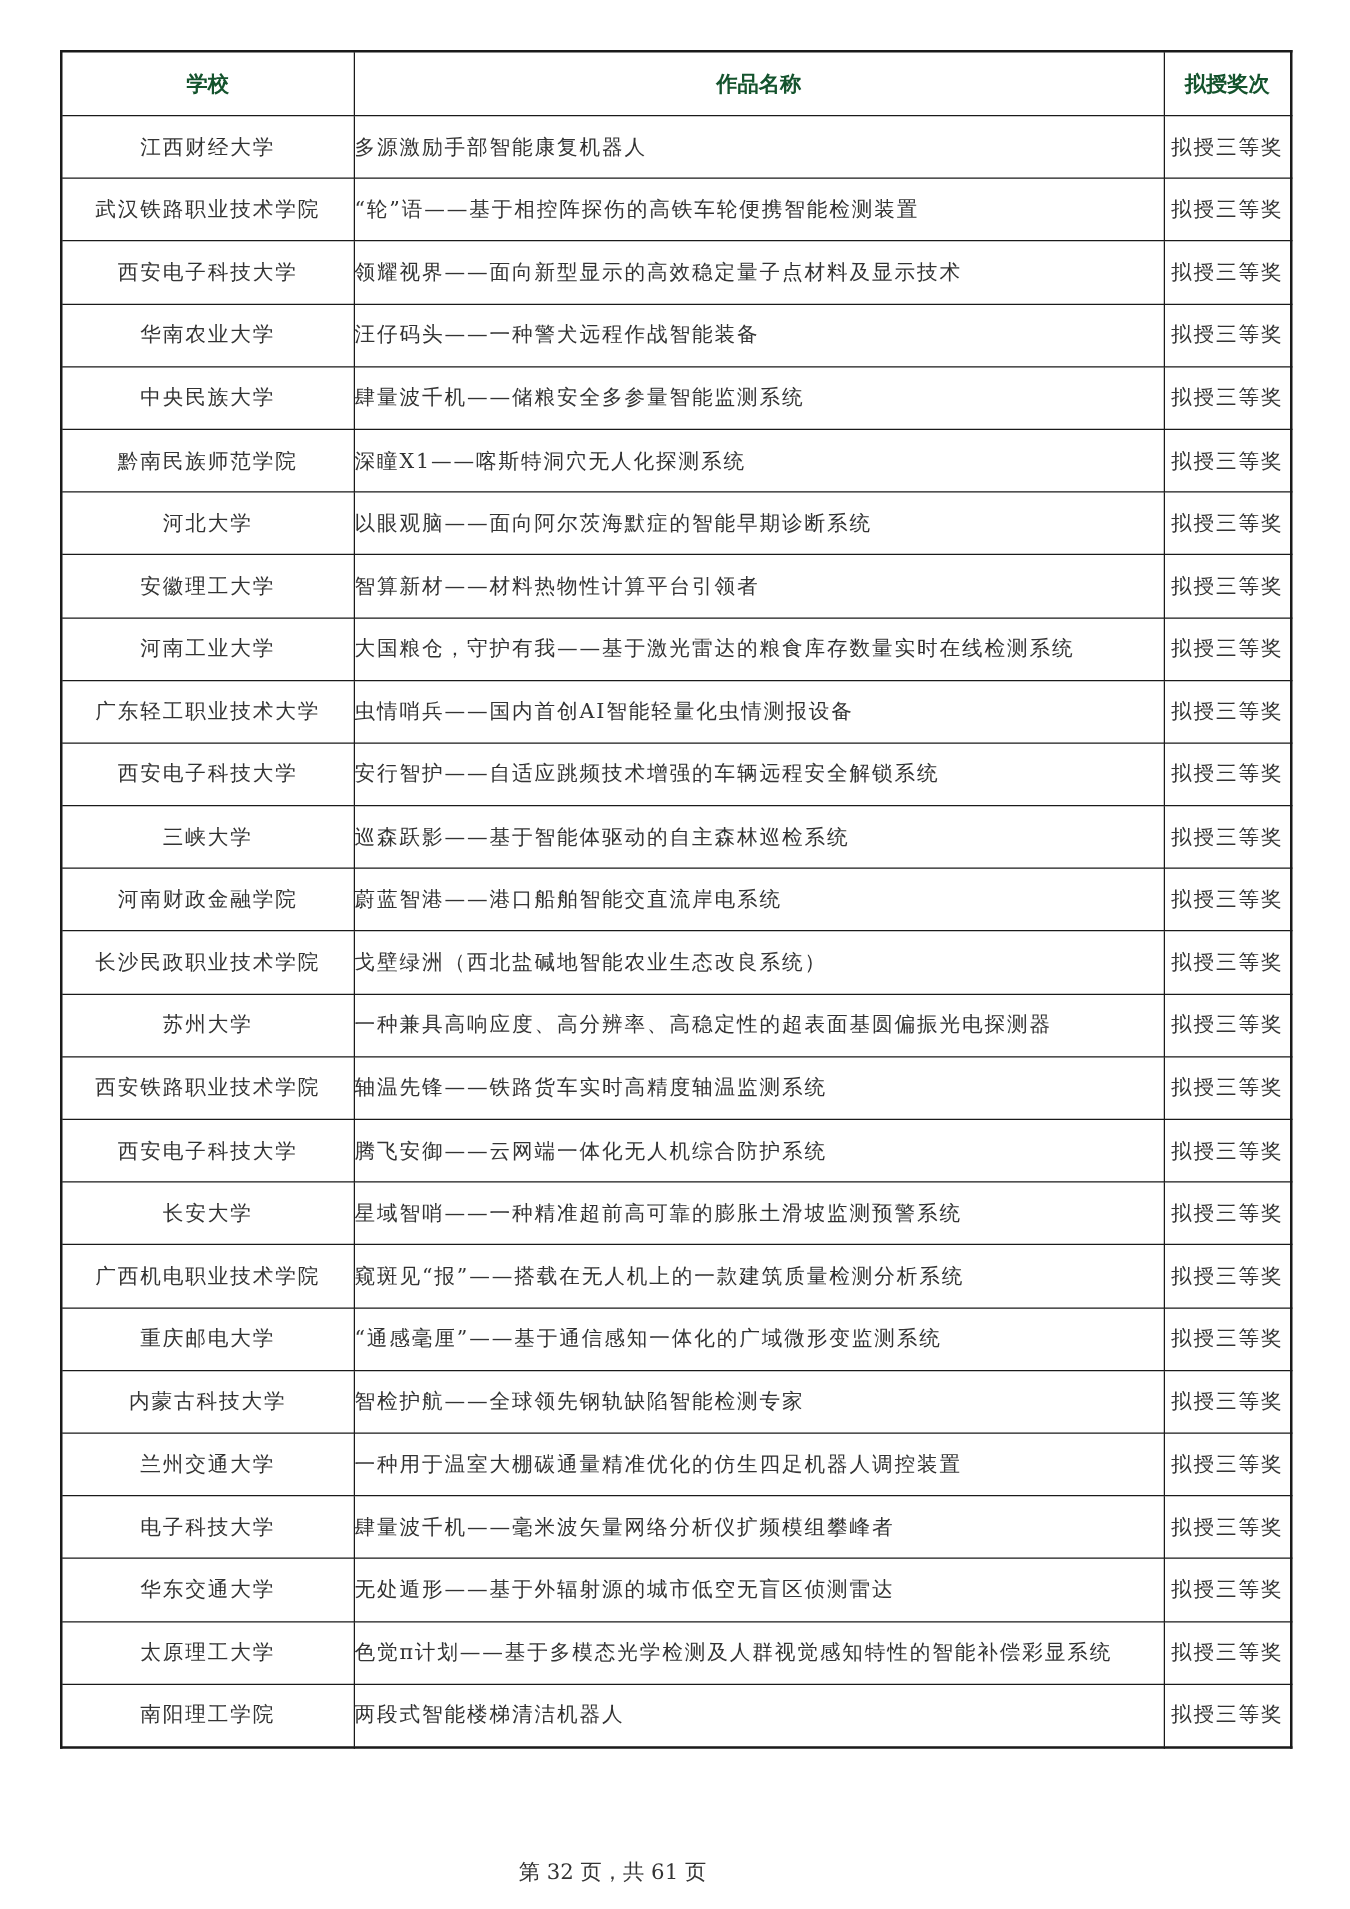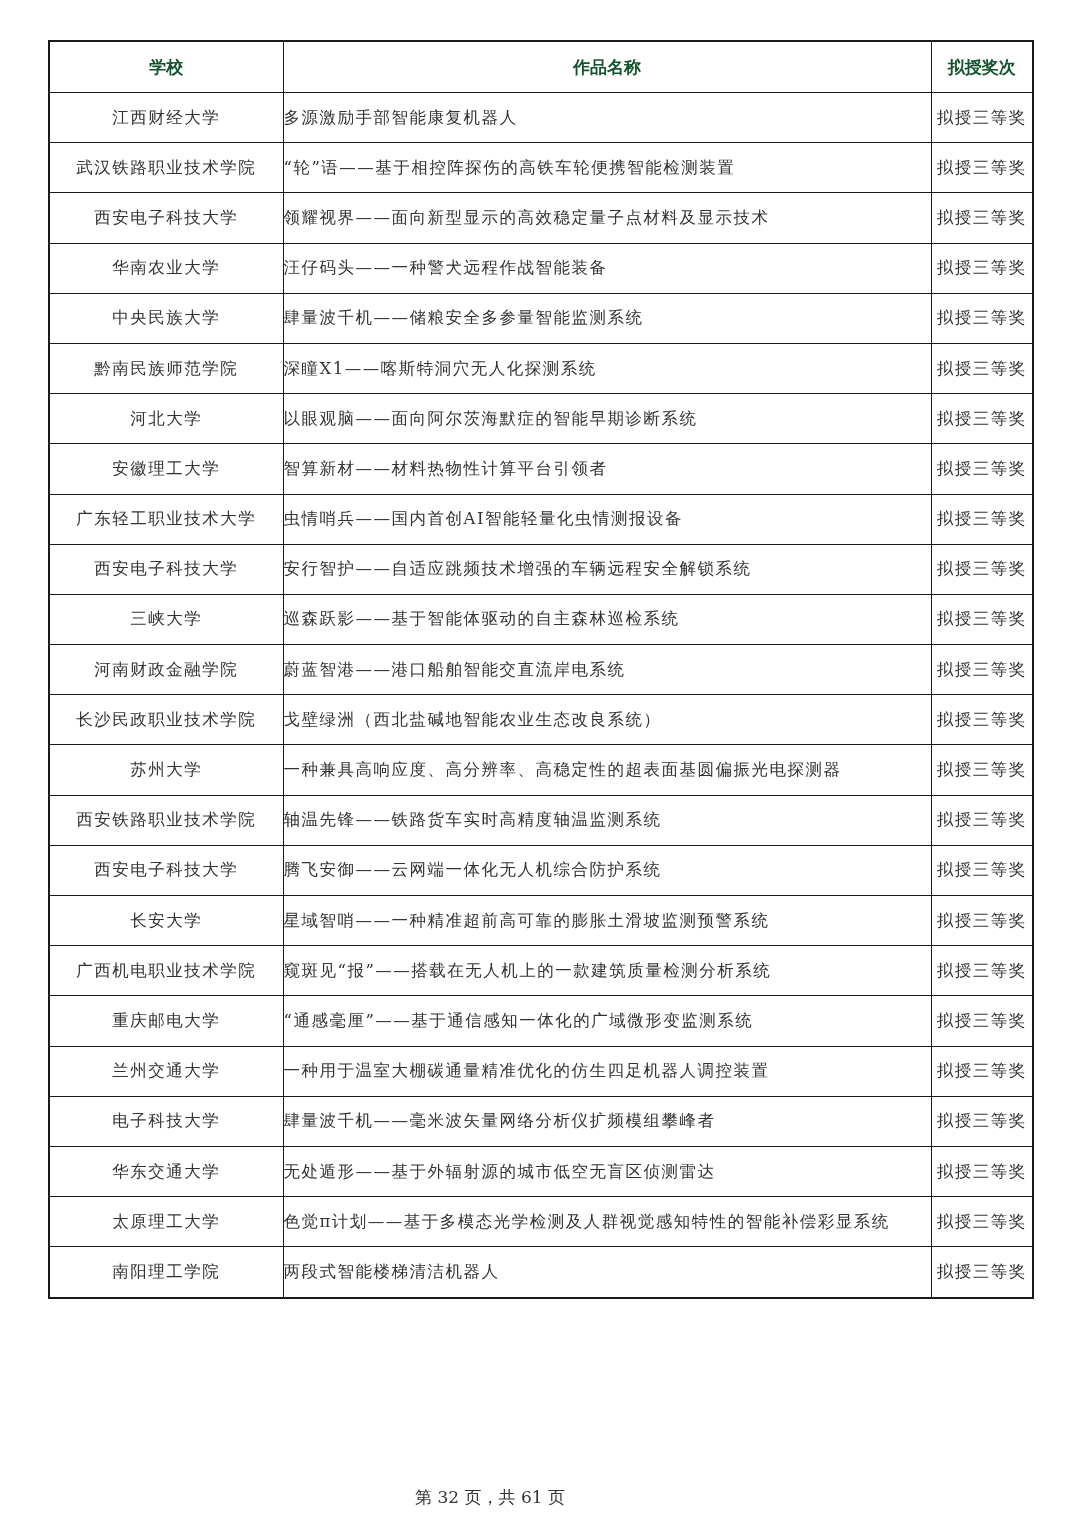--- a/index.html
+++ b/index.html
@@ -82,20 +82,25 @@
           <td class="school">河北大学</td>
           <td class="work">以眼观脑——面向阿尔茨海默症的智能早期诊断系统</td>
           <td class="award">拟授三等奖</td>
         </tr>
         <tr>
           <td class="school">安徽理工大学</td>
           <td class="work">智算新材——材料热物性计算平台引领者</td>
           <td class="award">拟授三等奖</td>
         </tr>
         <tr>
+          <td class="school">河南工业大学</td>
+          <td class="work">大国粮仓，守护有我——基于激光雷达的粮食库存数量实时在线检测系统</td>
+          <td class="award">拟授三等奖</td>
+        </tr>
+        <tr>
           <td class="school">广东轻工职业技术大学</td>
           <td class="work">虫情哨兵——国内首创AI智能轻量化虫情测报设备</td>
           <td class="award">拟授三等奖</td>
         </tr>
         <tr>
           <td class="school">西安电子科技大学</td>
           <td class="work">安行智护——自适应跳频技术增强的车辆远程安全解锁系统</td>
           <td class="award">拟授三等奖</td>
         </tr>
         <tr>
@@ -137,20 +142,25 @@
           <td class="school">广西机电职业技术学院</td>
           <td class="work">窥斑见“报”——搭载在无人机上的一款建筑质量检测分析系统</td>
           <td class="award">拟授三等奖</td>
         </tr>
         <tr>
           <td class="school">重庆邮电大学</td>
           <td class="work">“通感毫厘”——基于通信感知一体化的广域微形变监测系统</td>
           <td class="award">拟授三等奖</td>
         </tr>
         <tr>
+          <td class="school">内蒙古科技大学</td>
+          <td class="work">智检护航——全球领先钢轨缺陷智能检测专家</td>
+          <td class="award">拟授三等奖</td>
+        </tr>
+        <tr>
           <td class="school">兰州交通大学</td>
           <td class="work">一种用于温室大棚碳通量精准优化的仿生四足机器人调控装置</td>
           <td class="award">拟授三等奖</td>
         </tr>
         <tr>
           <td class="school">电子科技大学</td>
           <td class="work">肆量波千机——毫米波矢量网络分析仪扩频模组攀峰者</td>
           <td class="award">拟授三等奖</td>
         </tr>
         <tr>

